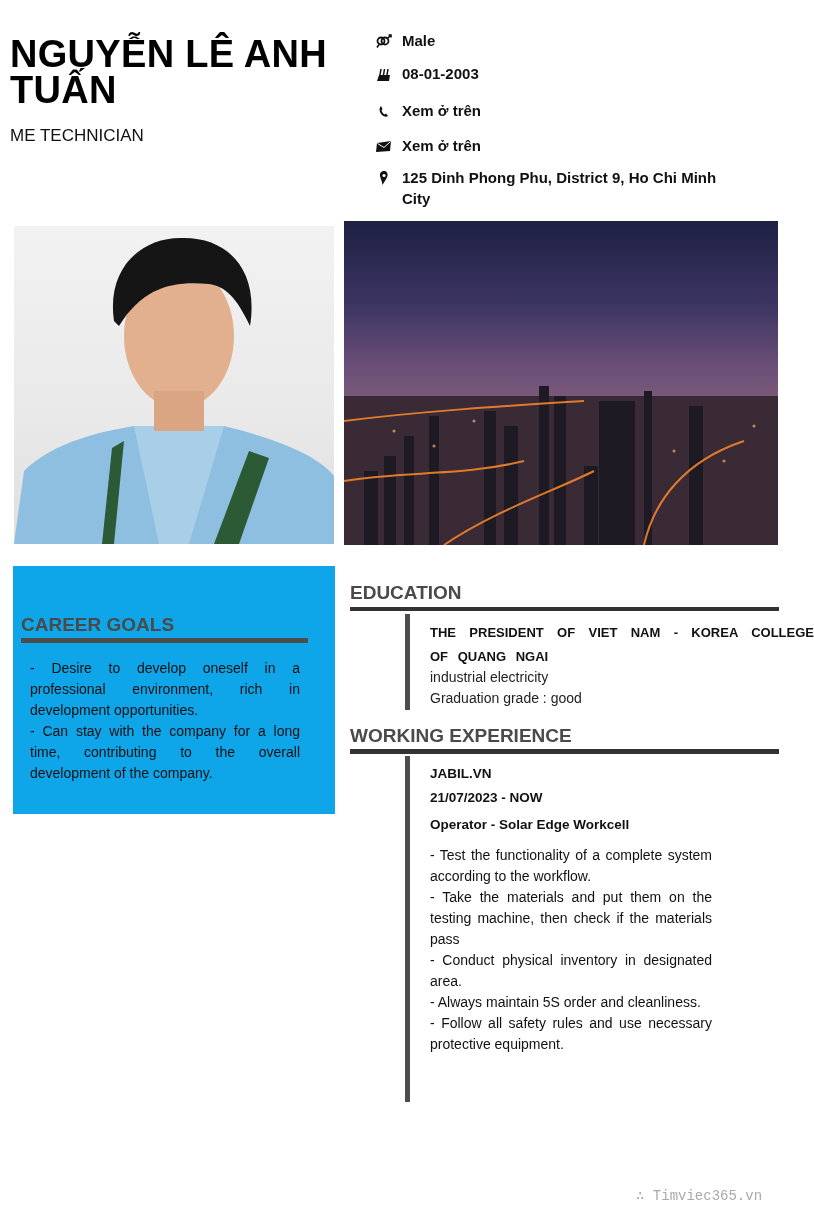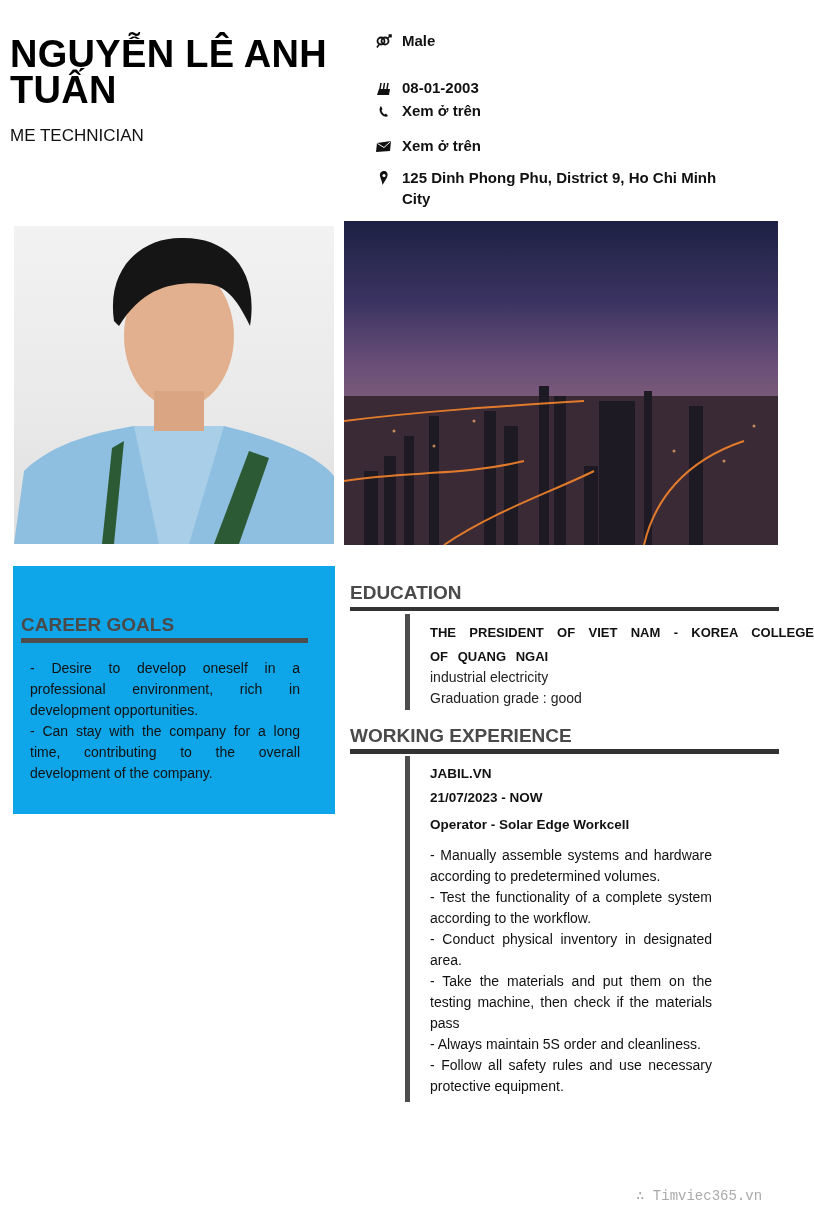--- a/index.html
+++ b/index.html
@@ -5,21 +5,21 @@
   html, body { margin:0; padding:0; background:#ffffff; }
   body { width:814px; height:1209px; position:relative; overflow:hidden;
          font-family:"Liberation Sans", "DejaVu Sans", sans-serif; color:#111; }
   .name { position:absolute; left:10px; top:36px; width:340px;
           font-size:38px; line-height:36px; font-weight:bold; color:#000; letter-spacing:0.3px; }
   .title { position:absolute; left:10px; top:126px; font-size:17px; color:#111; }
   .contacts { position:absolute; left:376px; top:30px; width:360px; }
   .contact { display:flex; align-items:flex-start; font-size:15px; font-weight:bold; line-height:21px; }
   .contact .ic { width:26px; flex:0 0 26px; display:flex; align-items:center; height:21px; }
   .contact svg { width:16px; height:16px; }
-  .c0 { position:absolute; top:0; } .c1 { position:absolute; top:47px; }
+  .c0 { position:absolute; top:0; } .c1 { position:absolute; top:33px; }
   .c2 { position:absolute; top:70px; } .c3 { position:absolute; top:105px; }
   .c4 { position:absolute; top:137px; }
   .photo { position:absolute; left:14px; top:226px; width:320px; height:318px; overflow:hidden;
            background:linear-gradient(180deg,#f2f2f2 0%,#e9e9e9 60%,#dedede 100%); }
   .cover { position:absolute; left:344px; top:221px; width:434px; height:324px; overflow:hidden;
            background:linear-gradient(180deg,#1d2043 0%,#3b3462 25%,#6b4f78 45%,#7a5a79 55%,#3d2c3d 70%,#2b1f26 100%); }
   .goals { position:absolute; left:13px; top:566px; width:322px; height:248px; background:#0ea5e9; }
   .sec-title { font-size:19px; font-weight:bold; color:#4a4a4a; }
   .goals .sec-title { position:absolute; left:8px; top:48px; }
   .goals .bar { position:absolute; left:8px; top:72px; width:287px; height:5px; background:#4d4d4d; }
@@ -156,21 +156,20 @@
 <div class="edu-line" style="top:669px;">industrial electricity</div>
 <div class="edu-line" style="top:690px;">Graduation grade : good</div>
 
 <div class="sec-title exp-title">WORKING EXPERIENCE</div>
 <div class="exp-bar"></div>
 <div class="vline" style="left:405px; top:756px; height:346px;"></div>
 <div class="exp-b" style="top:766px;">JABIL.VN</div>
 <div class="exp-b" style="top:790px;">21/07/2023 - NOW</div>
 <div class="exp-b" style="top:817px;">Operator - Solar Edge Workcell</div>
 <div class="exp-desc">
-  <div>- Manually assemble systems and hardware according to predetermined volumes.</div>
   <div>- Test the functionality of a complete system according to the workflow.</div>
+  <div>- Take the materials and put them on the testing machine, then check if the materials pass</div>
   <div>- Conduct physical inventory in designated area.</div>
-  <div>- Take the materials and put them on the testing machine, then check if the materials pass</div>
   <div>- Always maintain 5S order and cleanliness.</div>
   <div>- Follow all safety rules and use necessary protective equipment.</div>
 </div>
 
 <div class="watermark">∴ Timviec365.vn</div>
 
 </body></html>

